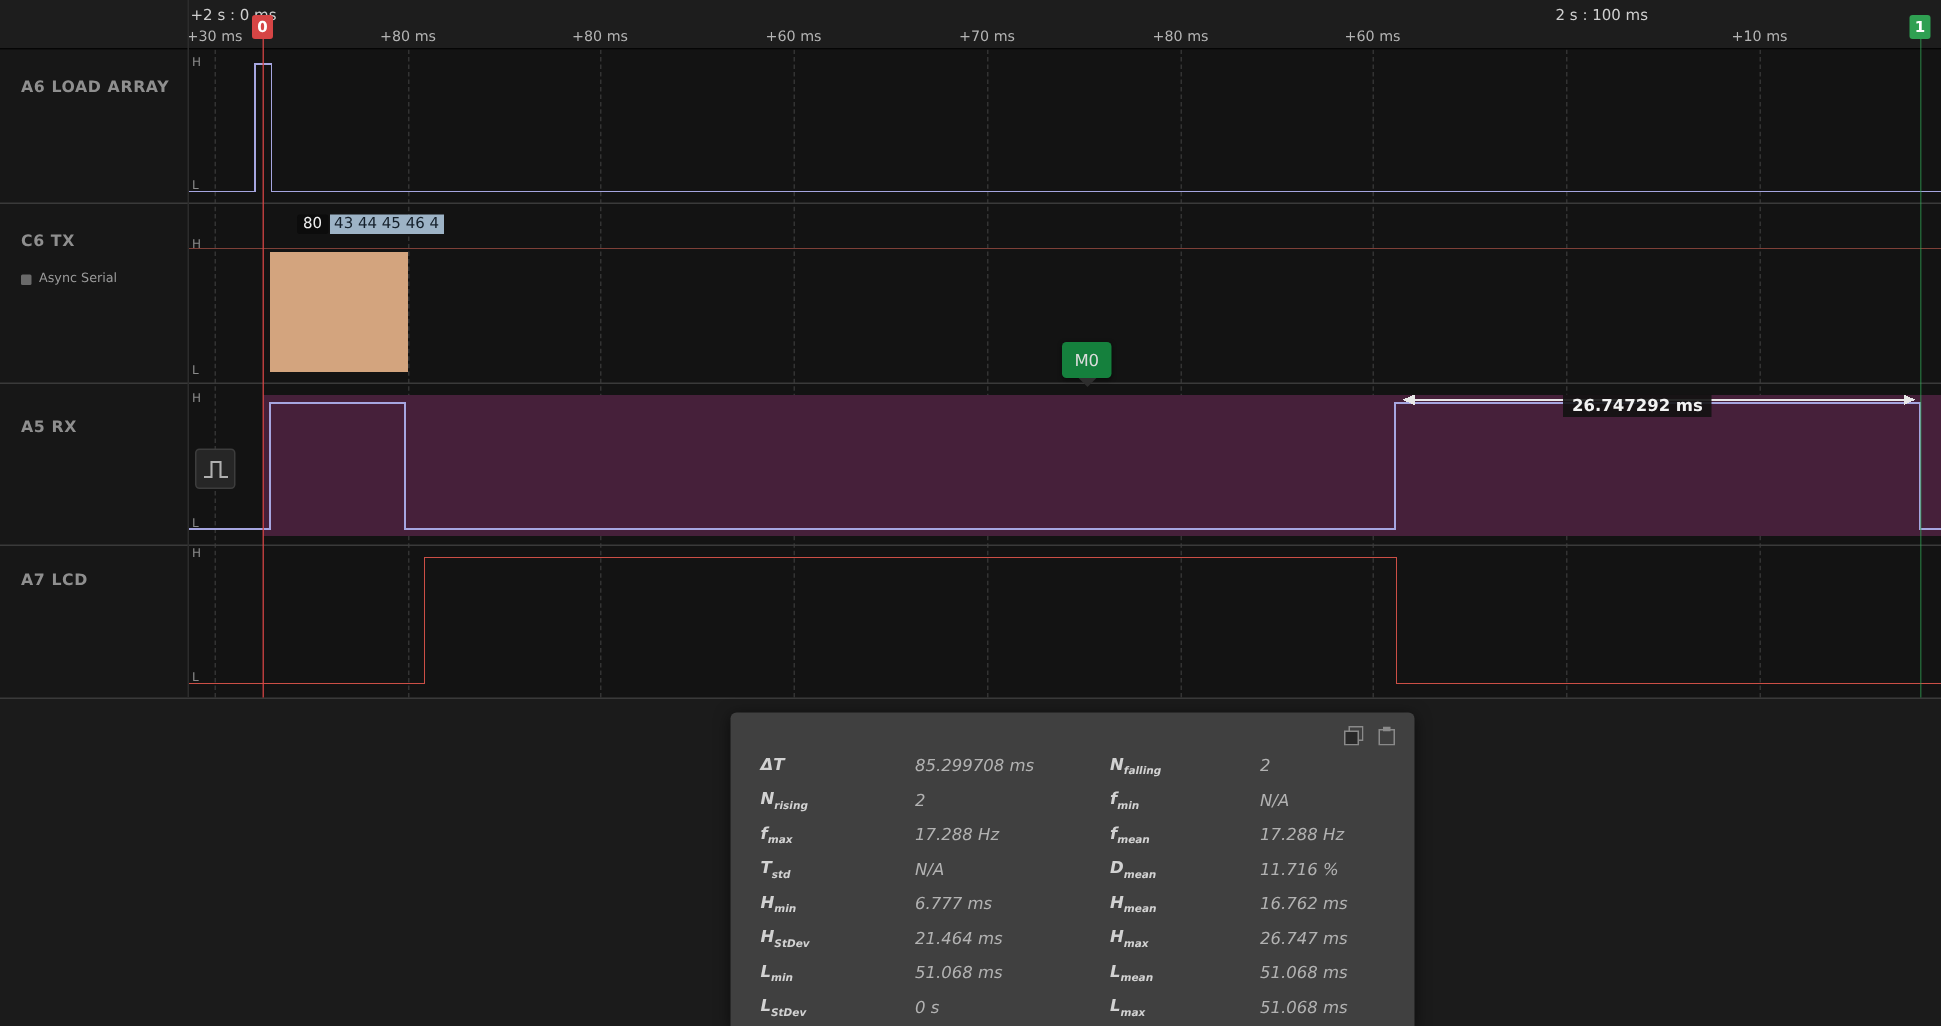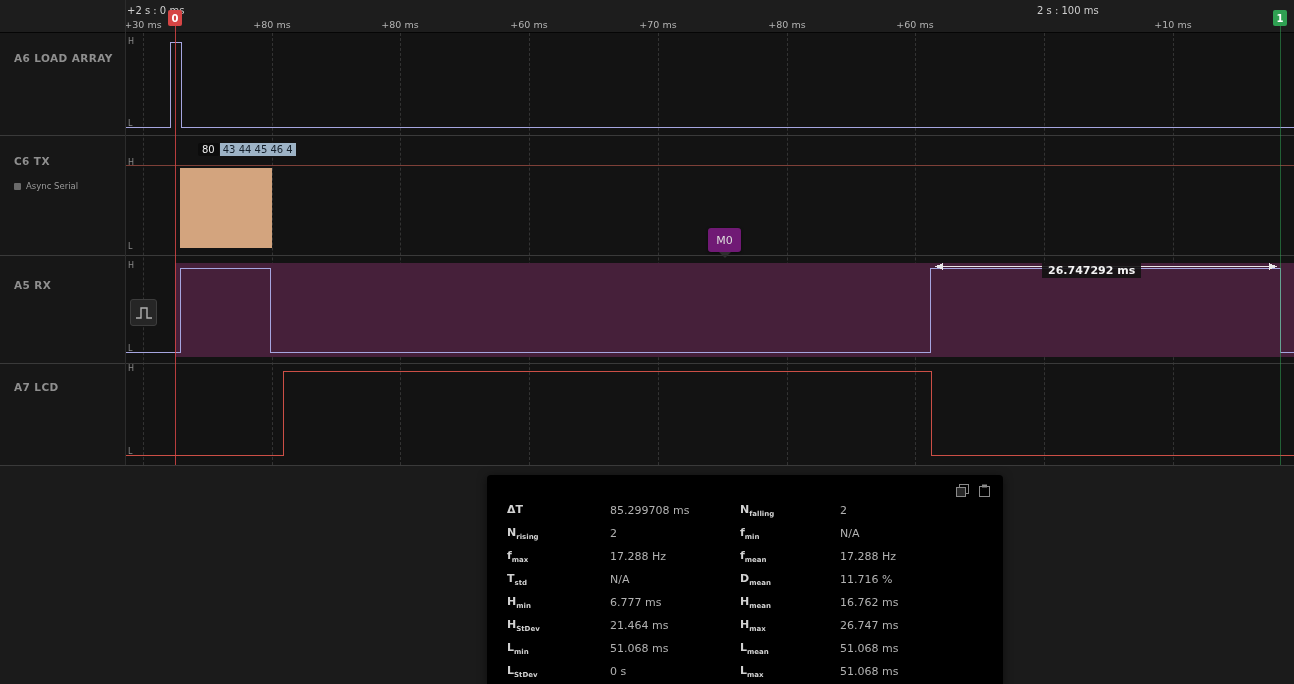--- a/index.html
+++ b/index.html
@@ -28,41 +28,41 @@
   .analyzer .sq { width:7px; height:7px; background:#6a6a6a; border-radius:1px; }
   .lvl { position:absolute; font-size:8px; color:#8a8a8a; z-index:6; }
   .wave { position:absolute; left:125px; z-index:3; }
 
   
   #serialTip { position:absolute; left:178px; top:141px; height:17px; display:flex; align-items:center; z-index:20; font-size:10px;margin-left:20px; }
   #serialTip .b80 { background:#0c0c0c; color:#f0f0f0; padding:1px 4px; border-radius:2px; }
   #serialTip .bytes { background:#9db3c6; color:#15202b; padding:1px 3px; margin-left:1px; white-space:nowrap; }
 
   
-  #m0 { position:absolute; left:708px; top:228px; width:33px; height:24px; background:#701a75; border-radius:3px;
+  #m0 { position:absolute; left:708px; top:228px; width:33px; height:24px; background:#15803d; border-radius:3px;
         color:#dcdcdc; font-size:11px; display:flex; align-items:center; justify-content:center; z-index:20;
         box-shadow:0 1px 3px rgba(0,0,0,.5); cursor:pointer; }
   #m0ptr { position:absolute; left:719px; top:252px; width:0; height:0; border-left:6px solid transparent;
            border-right:6px solid transparent; border-top:6px solid #2e2e2e; z-index:20; }
 
   
   #measLabel { position:absolute; left:1042px; top:263px; background:rgba(18,18,18,.9); color:#f2f2f2; font-size:11px; font-weight:bold;
                padding:1px 6px; z-index:21; white-space:nowrap; cursor:pointer; }
 
   
   #trigIcon { position:absolute; left:130px; top:299px; width:27px; height:27px; background:#262626; border:1px solid #3d3d3d;
               border-radius:3px; display:flex; align-items:center; justify-content:center; z-index:22; cursor:pointer; }
 
   
   #mline0 { position:absolute; left:175px; top:26px; width:1px; height:439px; background:rgba(214,69,69,.85); z-index:8; cursor:ew-resize; }
   #mline1 { position:absolute; left:1280px; top:26px; width:1px; height:439px; background:rgba(47,160,82,.55); z-index:8; cursor:ew-resize; }
 
   
-  #panel { position:absolute; left:487px; top:475px; width:516px; height:209px; background:#000000; border-radius:4px 4px 0 0;
-           box-shadow:0 2px 10px rgba(0,0,0,.55); z-index:25; }
+  #panel { position:absolute; left:487px; top:475px; width:456px; height:209px; background:#404040; border-radius:4px 4px 0 0;
+           box-shadow:0 2px 10px rgba(0,0,0,.55); z-index:25;font-style:italic; }
   #panelIcons { position:absolute; right:12px; top:9px; display:flex; gap:9px; }
   #panelIcons svg { cursor:pointer; }
   #statGrid { position:absolute; left:20px; top:24px; display:grid; grid-template-columns:103px 130px 100px 115px;
               grid-auto-rows:23px; align-items:center; }
   .plabel { font-size:11px; color:#d2d2d2; font-weight:bold; }
   .plabel sub { font-size:7px; font-weight:bold; }
   .pvalue { font-size:11px; color:#b2b2b2; }
 </style>
 </head>
 <body>

